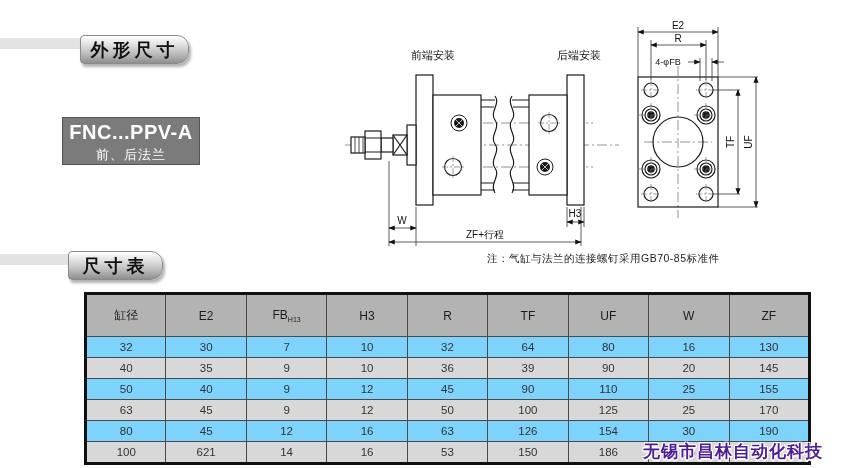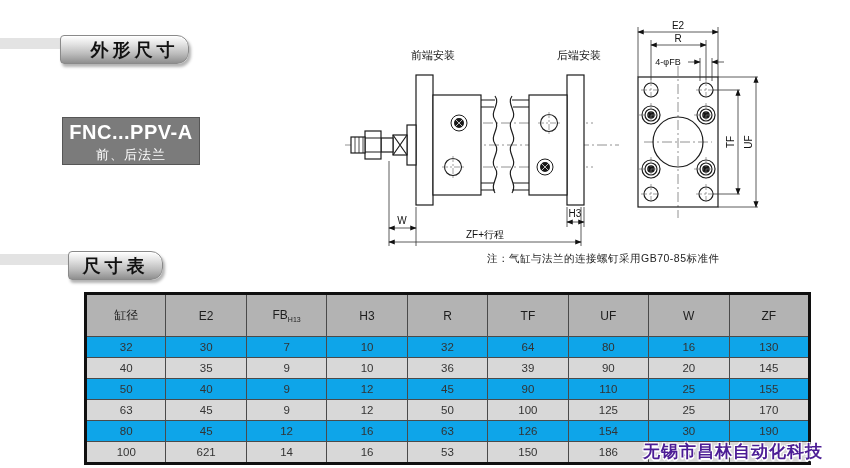--- a/index.html
+++ b/index.html
@@ -10,21 +10,21 @@
   }
   
   .btn-band{position:absolute;left:0;height:11px;background:#e3e3e3;}
   .tab-btn{
     position:absolute;display:flex;align-items:center;justify-content:center;
     background:linear-gradient(180deg,#ffffff 0%,#e3e3e3 30%,#bdbdbd 65%,#8f8f8f 100%);
     border:1px solid #8a8a8a;border-radius:4px 12px 12px 4px;
     box-shadow:2px 3px 3px rgba(0,0,0,0.30), inset 0 1px 0 #fff;
     color:#111;font-weight:bold;letter-spacing:4px;font-size:18px;
   }
-  #outline-btn{left:60px;top:35px;width:107px;height:27px;padding-left:20px;}
+  #outline-btn{left:80px;top:35px;width:107px;height:27px;}
   #table-btn{left:68px;top:251px;width:93px;height:27px;}
   
   .model-box{
     position:absolute;left:62px;top:117px;width:136px;height:46px;
     background:#7b7b7b;border:1px solid #565656;color:#ffffff;
     display:flex;flex-direction:column;align-items:center;justify-content:center;
     line-height:1.35;
   }
   .model-box .code{font-weight:bold;font-size:20px;letter-spacing:0.5px;}
   .model-box .type{font-size:13px;letter-spacing:1px;}
@@ -37,21 +37,21 @@
   svg text{font-family:"Liberation Sans","DejaVu Sans",sans-serif;fill:#111;}
   
   .dim-table{
     position:absolute;left:65px;top:292px;width:727px;
     border-collapse:collapse;table-layout:fixed;
     font-size:11.5px;color:#333;
   }
   .dim-table th,.dim-table td{border:1px solid #4a4a4a;text-align:center;padding:0;}
   .dim-table{border:3px solid #101010;margin-left:19px;}
   .dim-table th{background:#b3b3b3;height:41px;font-weight:normal;font-size:12px;color:#1d1d1d;}
-  .dim-table td{height:20px;background:#0ea5e9;}
+  .dim-table td{height:20px;background:#7dd3fc;}
   .dim-table tr.alt td{background:#d8d8d8;}
   .dim-table sub{font-size:7px;}
   
   .watermark{
     position:absolute;left:643px;top:440px;white-space:nowrap;z-index:10;
     font-size:17px;font-weight:bold;color:#4c1d95;letter-spacing:1px;
     text-shadow:-1px -1px 0 #fff,1px -1px 0 #fff,-1px 1px 0 #fff,1px 1px 0 #fff,0 2px 0 #fff;
   }
 </style>
 </head>

